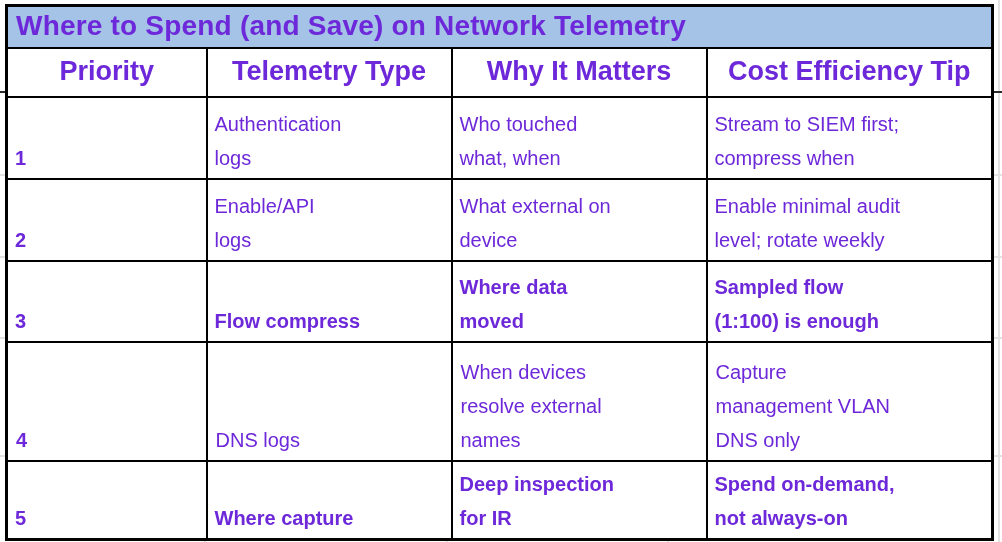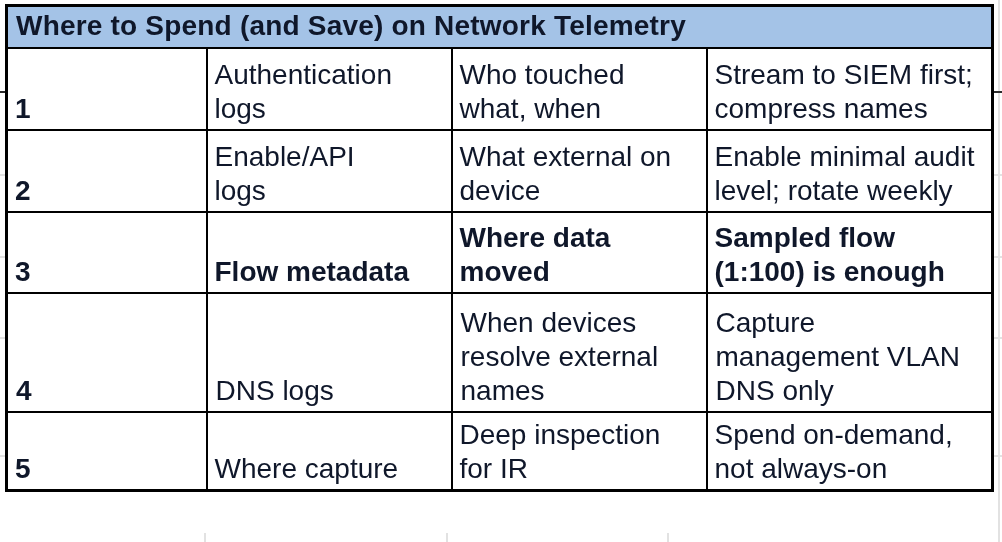--- a/index.html
+++ b/index.html
@@ -42,52 +42,52 @@
     border: 3px solid #000000;
   }
   table.telemetry col.c-priority { width: 200px; }
   table.telemetry col.c-type     { width: 245px; }
   table.telemetry col.c-why      { width: 255px; }
   table.telemetry col.c-tip      { width: 286px; }
 
   table.telemetry td, table.telemetry th {
     border: 2px solid #000000;
     padding: 0 7px 3px 7px;
-    color: #0f172a;
+    color: #6d28d9;
     overflow: hidden;
   }
 
   tr.title-row td {
     height: 37px;
     font-size: 28px;
     font-weight: bold;
     text-align: left;
     vertical-align: middle;
     padding-left: 8px;
     letter-spacing: 0.2px;
   }
   tr.header-row th {
     height: 44px;
     font-size: 27px;
     font-weight: bold;
     text-align: center;
     vertical-align: middle;
   }
   tr.data-row td {
-    font-size: 28px;
+    font-size: 20px;
     line-height: 34px;
     vertical-align: bottom;
     text-align: left;
     white-space: pre-line;
   }
   tr.data-row td.priority { font-weight: bold; }
   tr.r-normal td { height: 77px; }
   tr.r3 td       { height: 76px; font-weight: bold; }
   tr.r4 td       { height: 114px; padding-left: 8px; }
-  tr.r5 td       { height: 73px; }
+  tr.r5 td       { height: 73px; font-weight: bold; }
 </style>
 </head>
 <body>
 
 <div id="canvas">
 
   <div class="gridline" id="grid-v-right"></div>
   <div class="gridline dark" id="grid-h-frozen"></div>
   <div class="gridline" id="grid-h-r1"></div>
   <div class="gridline" id="grid-h-r2"></div>
@@ -103,44 +103,50 @@
       <col class="c-type">
       <col class="c-why">
       <col class="c-tip">
     </colgroup>
 
     <tbody>
         <tr class="title-row">
       <td colspan="4" id="title-cell" style="background: rgb(164, 195, 231);">Where to Spend (and Save) on Network Telemetry</td>
     </tr>
 
+    <tr class="header-row">
+      <th>Priority</th>
+      <th>Telemetry Type</th>
+      <th>Why It Matters</th>
+      <th>Cost Efficiency Tip</th>
+    </tr>
 
     <tr class="data-row r-normal">
       <td class="priority">1</td>
       <td>Authentication
 logs</td>
       <td>Who touched
 what, when</td>
       <td>Stream to SIEM first;
-compress names</td>
+compress when</td>
     </tr>
 
     <tr class="data-row r-normal">
       <td class="priority">2</td>
       <td>Enable/API
 logs</td>
       <td>What external on
 device</td>
       <td>Enable minimal audit
 level; rotate weekly</td>
     </tr>
 
     <tr class="data-row r3">
       <td class="priority">3</td>
-      <td>Flow metadata</td>
+      <td>Flow compress</td>
       <td>Where data
 moved</td>
       <td>Sampled flow
 (1:100) is enough</td>
     </tr>
 
     <tr class="data-row r4">
       <td class="priority">4</td>
       <td>DNS logs</td>
       <td>When devices

